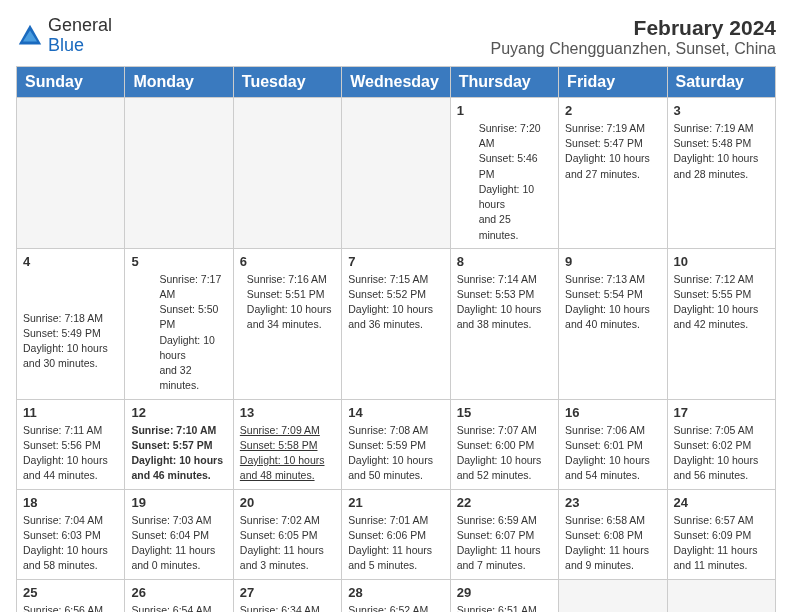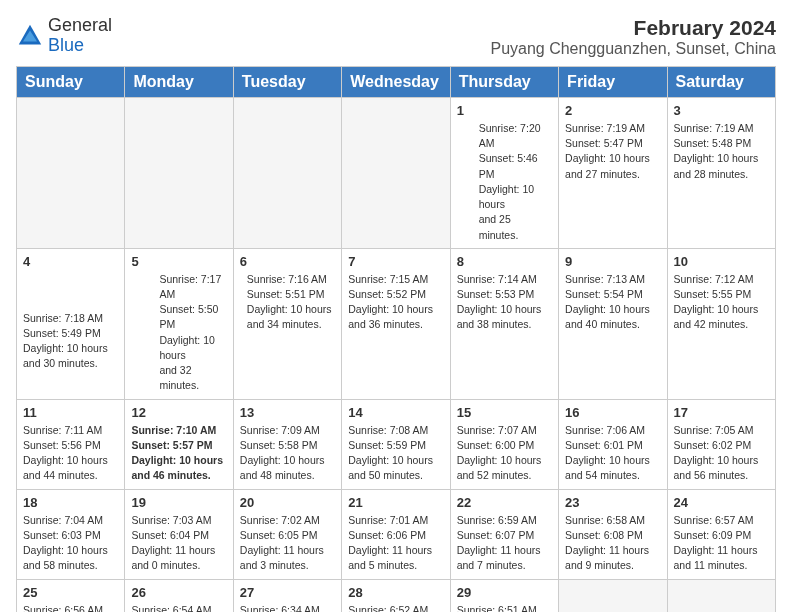--- a/index.html
+++ b/index.html
@@ -202,21 +202,21 @@
         </td>
         <td>
           <div class="day-num">12</div>
           <div class="day-info" style="white-space: pre-line; font-weight: bold;">Sunrise: 7:10 AM
 Sunset: 5:57 PM
 Daylight: 10 hours
 and 46 minutes.</div>
         </td>
         <td>
           <div class="day-num">13</div>
-          <div class="day-info" style="white-space: pre-line;">Sunrise: 7:09 AM
+          <div class="day-info" style="white-space: pre-line; text-decoration: underline;">Sunrise: 7:09 AM
 Sunset: 5:58 PM
 Daylight: 10 hours
 and 48 minutes.</div>
         </td>
         <td>
           <div class="day-num">14</div>
           <div class="day-info" style="white-space: pre-line;">Sunrise: 7:08 AM
 Sunset: 5:59 PM
 Daylight: 10 hours
 and 50 minutes.</div>

